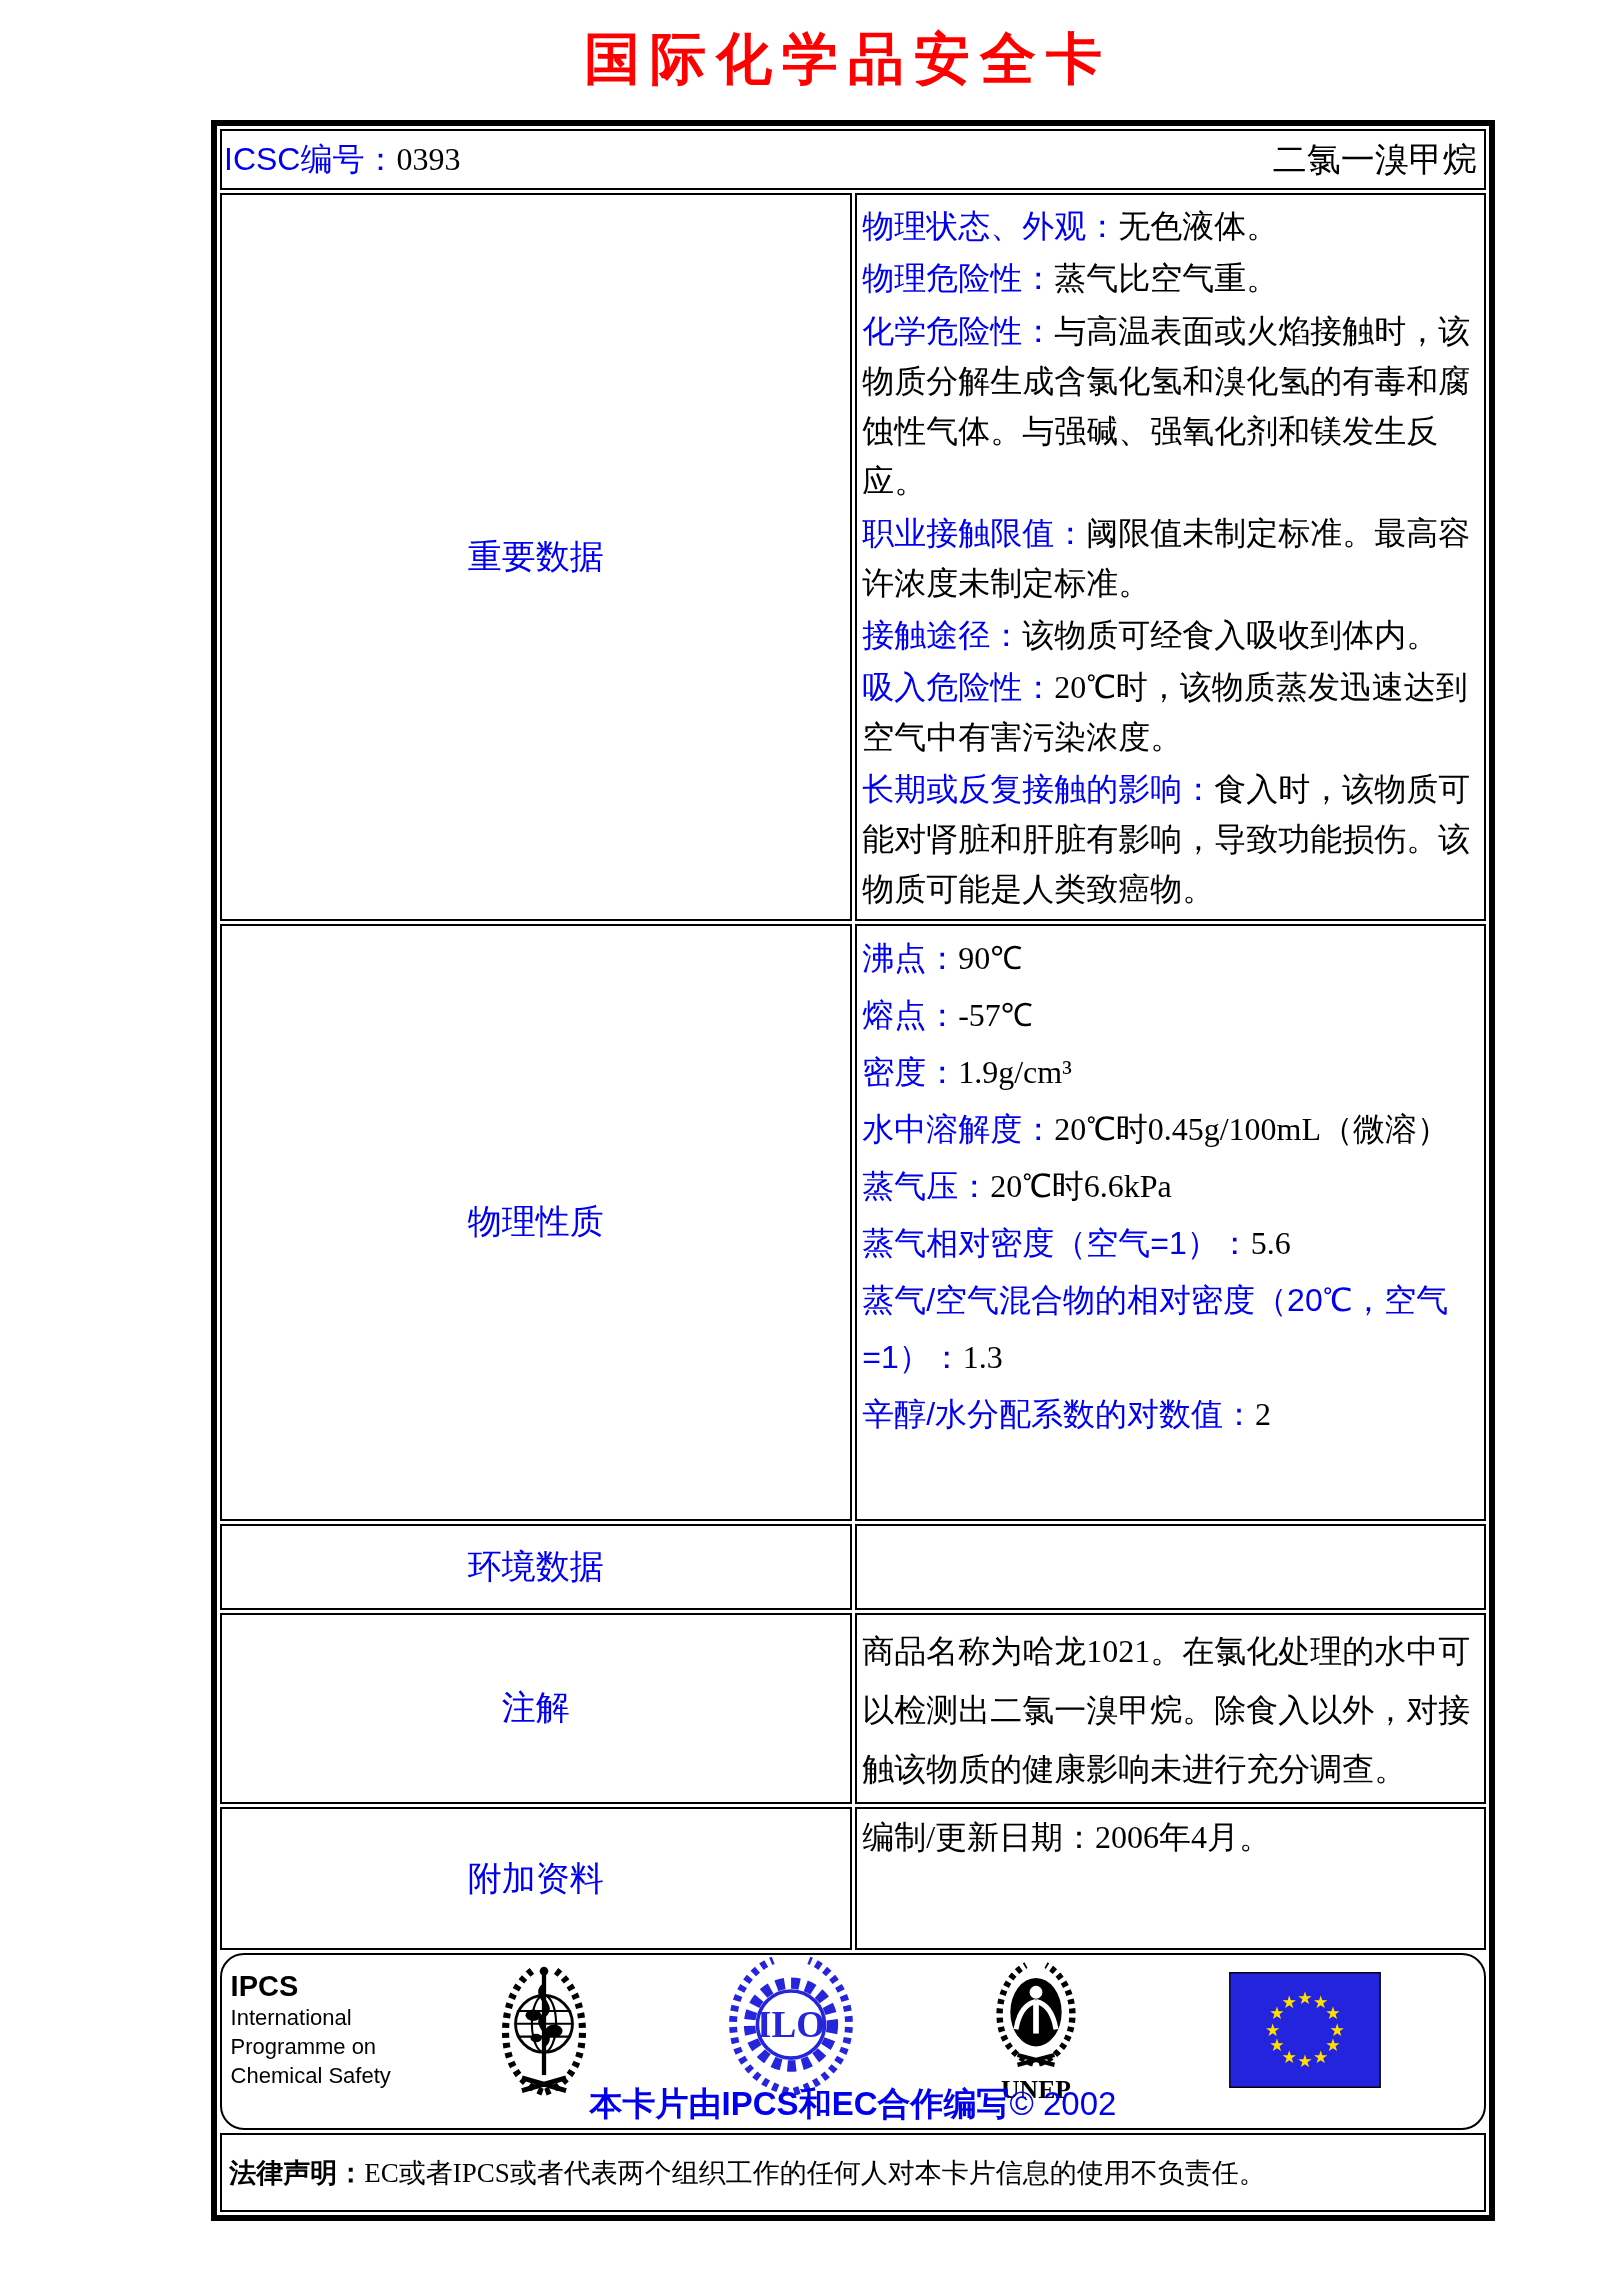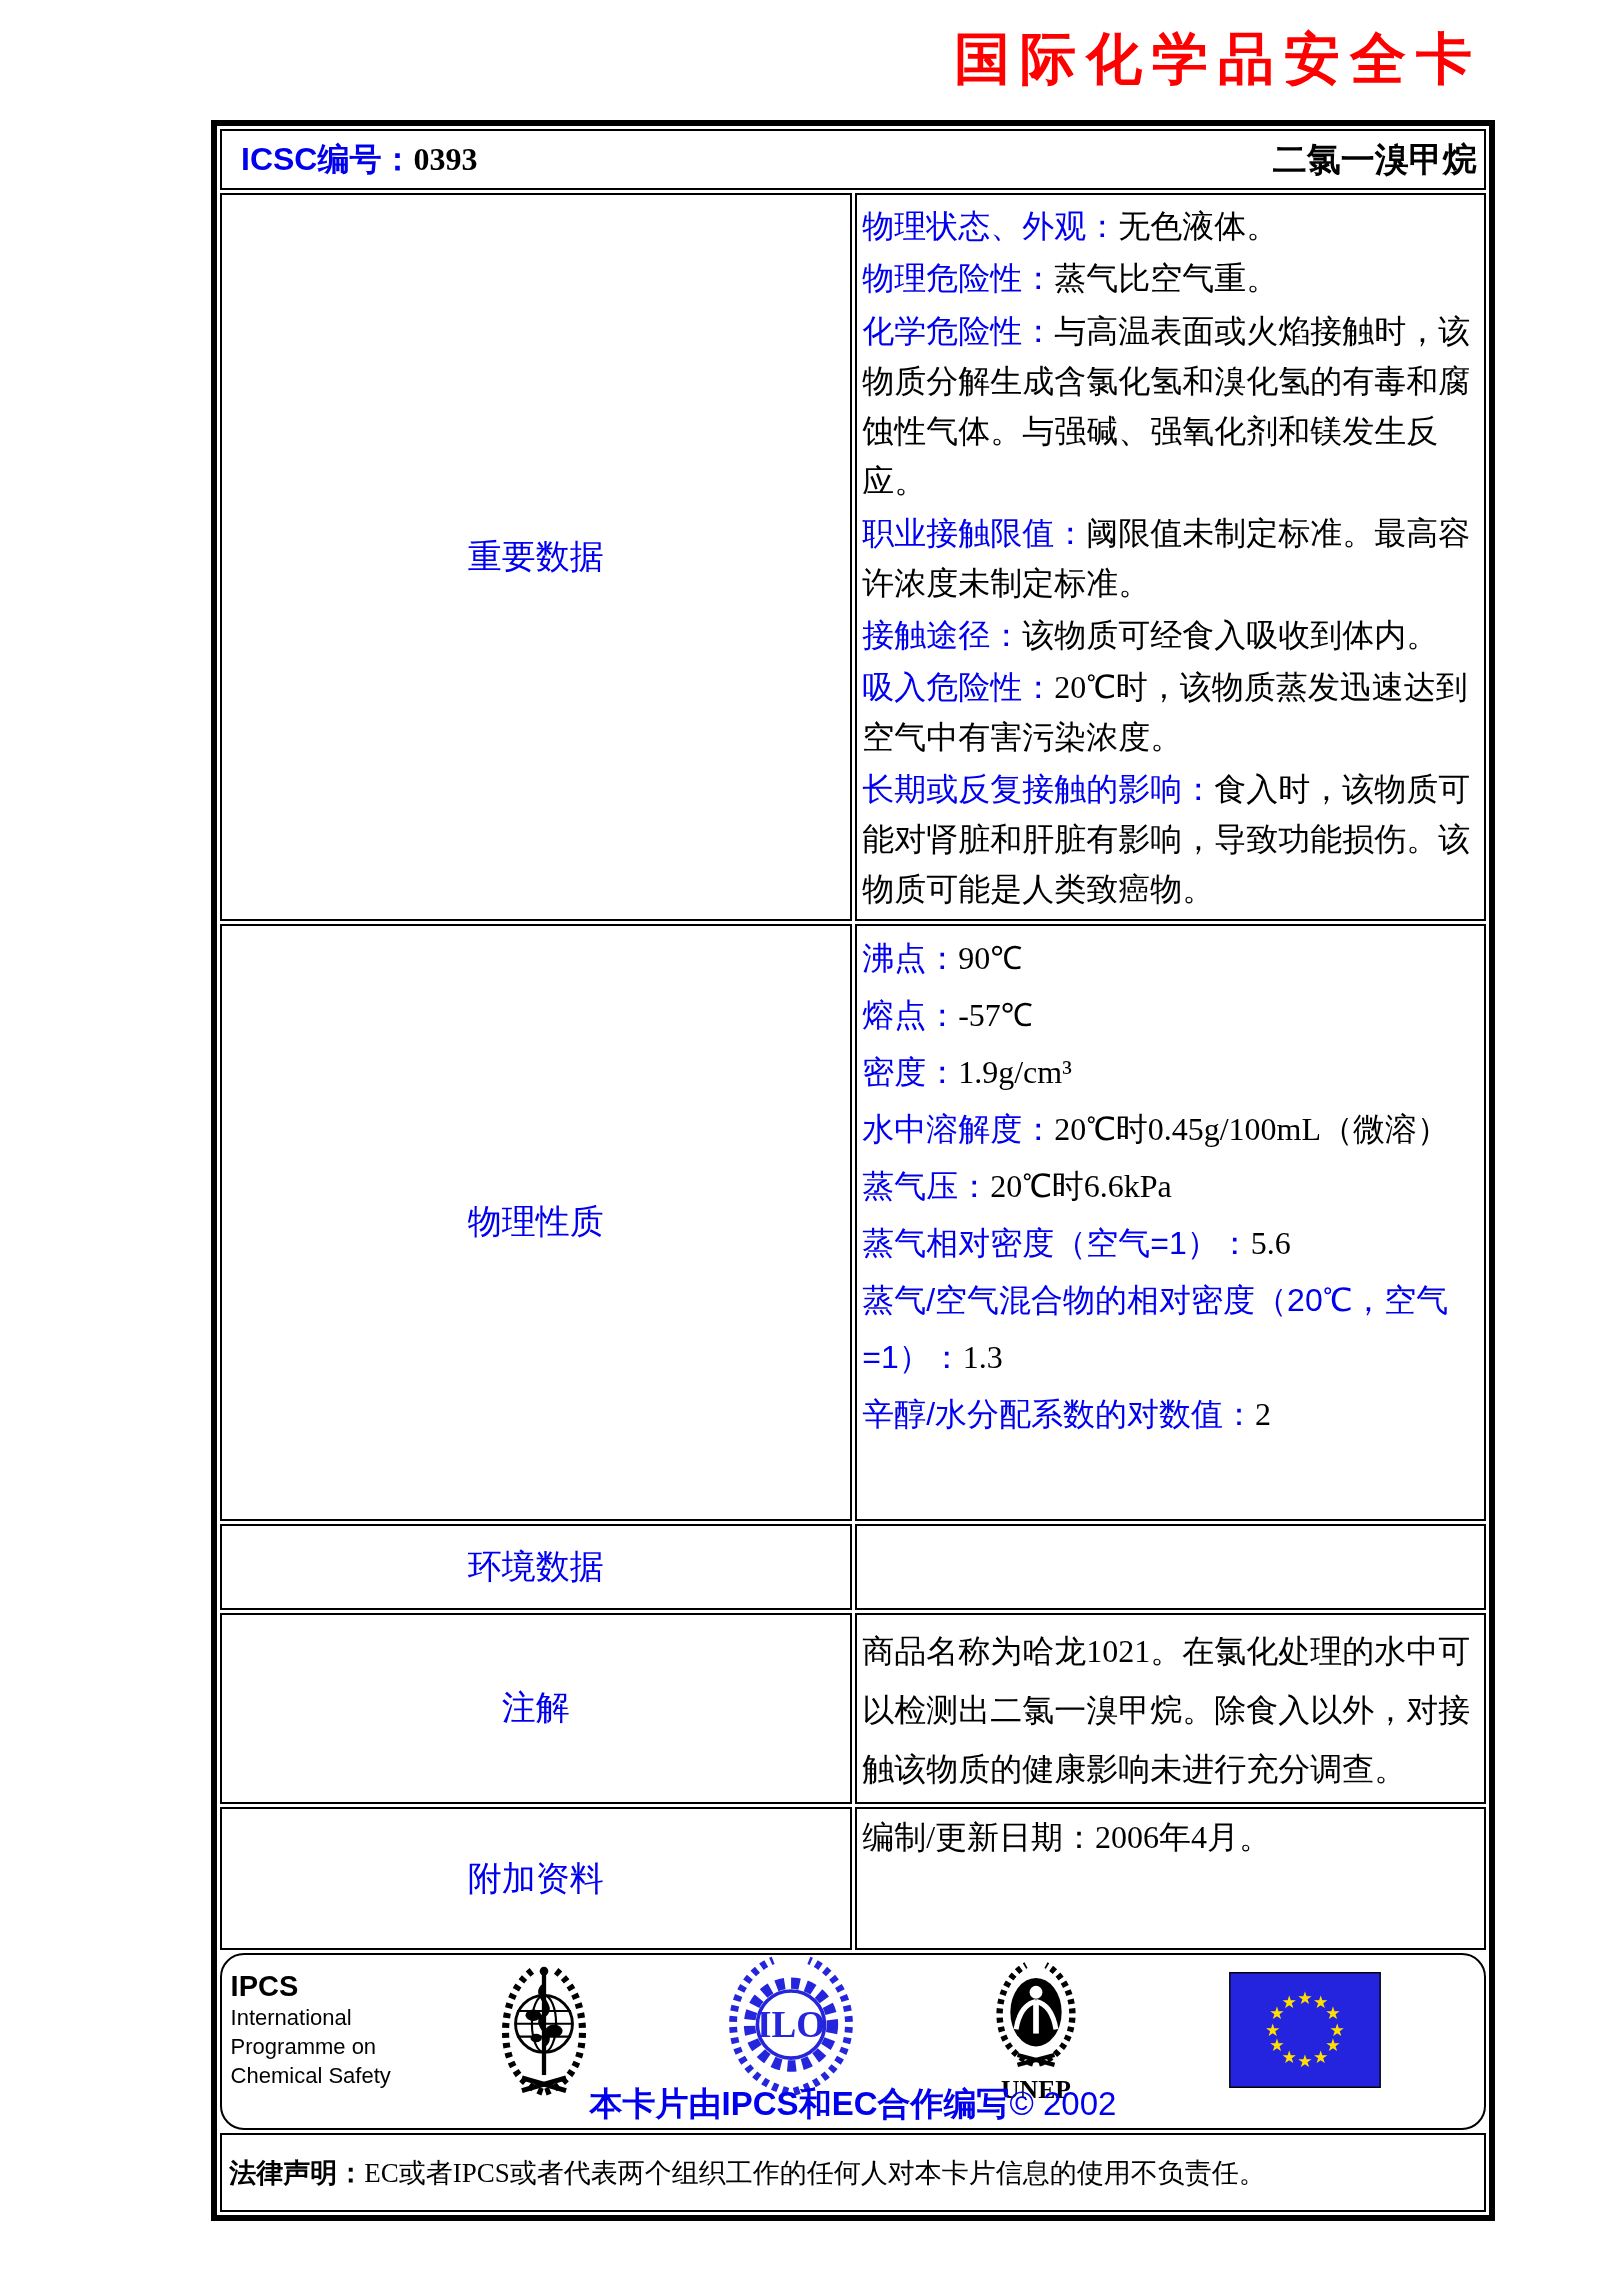--- a/index.html
+++ b/index.html
@@ -9,22 +9,22 @@
     --eu-blue:#2424df;
     --star-yellow:#ffde00;
   }
   *{margin:0;padding:0;box-sizing:border-box;}
   html,body{background:#fff;}
   body{
     width:1616px;height:2284px;position:relative;
     font-family:"Liberation Serif",serif;color:#000;
   }
   .title{
-    position:absolute;left:198px;top:21.5px;width:1284px;
-    text-align:right;color:var(--title-red);
+    position:absolute;left:206px;top:21.5px;width:1284px;
+    text-align:center;color:var(--title-red);
     font-family:"Liberation Sans",sans-serif;
     font-size:56px;font-weight:bold;letter-spacing:10px;
   }
   table.card{
     position:absolute;left:211px;top:120px;width:1284px;
     border:6.4px solid #000;border-collapse:separate;border-spacing:3.6px;
     table-layout:fixed;background:#fff;
   }
   td{border:2.1px solid #000;background:#fff;vertical-align:top;padding:6px;}
   td.label-cell{
@@ -35,23 +35,22 @@
   td.content-cell{padding:4.3px 7.2px 2.9px 5.7px;font-size:32px;}
   .h-r1 td{height:61px;}
   .h-r2 td{height:551px;}
   .h-r3 td{height:597px;}
   .h-r4 td{height:86px;}
   .h-r5 td{height:125px;}
   .h-r6 td{height:143px;}
   .h-r7 td{height:177px;border-radius:24px;}
   .h-r8 td{height:79px;}
   .header-cell{
-    position:relative;vertical-align:middle;padding:0 19px;
+    position:relative;vertical-align:middle;padding:0 2px;
     font-size:32px;
-    font-weight:bold;
   }
   .header-cell .k{
     color:var(--accent);font-family:"Liberation Sans",sans-serif;
   }
   .header-cell .num{font-family:"Liberation Serif",serif;color:#000;}
   .chem{
     position:absolute;right:7.2px;top:50%;transform:translateY(-50%);
     color:#000;font-family:"Liberation Serif",serif;font-size:34px;
   }
   .items .item{text-align:left;}

